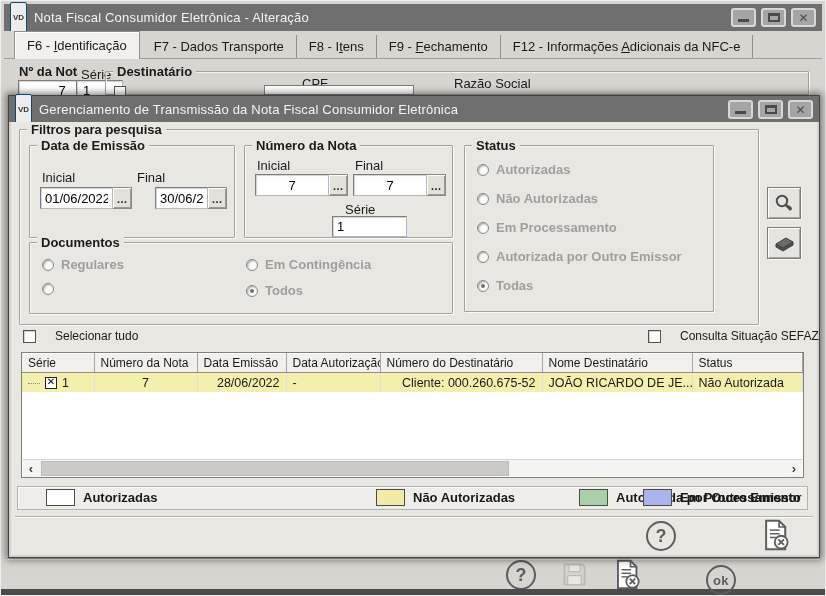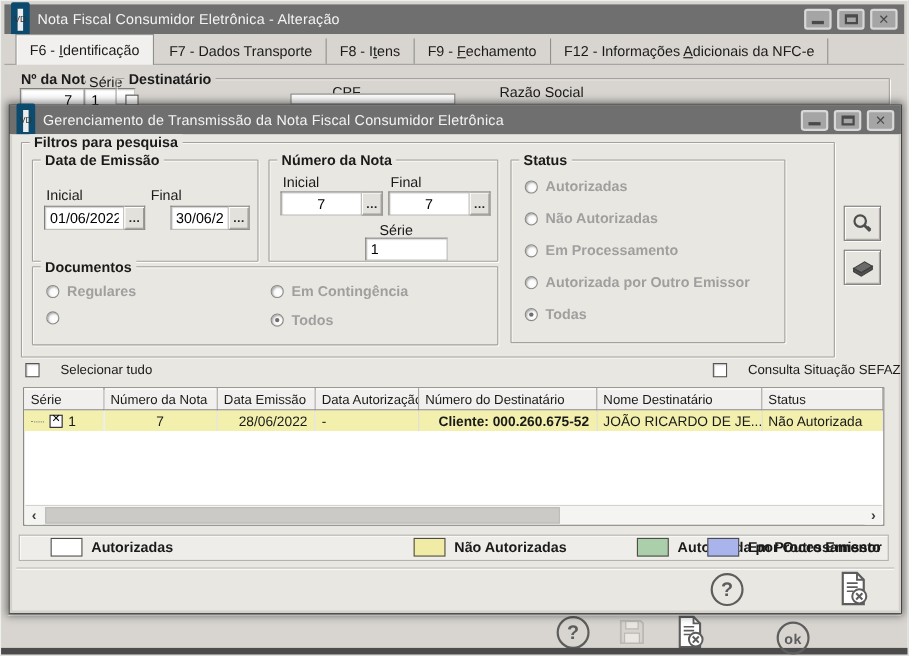--- a/index.html
+++ b/index.html
@@ -3,21 +3,21 @@
 <meta charset="utf-8">
 <style>
   * { box-sizing: border-box; margin: 0; padding: 0; }
   html,body { width:826px; height:596px; overflow:hidden; }
   body { font-family:"Liberation Sans","DejaVu Sans",sans-serif; font-size:13px; color:#1a1a1a; background:#d8d5d0; }
   .stage { position:relative; width:826px; height:596px; background:#d8d5d0; border:1px solid #efefef; }
 
   
   .titlebar { position:absolute; left:3px; right:3px; height:27px; background:#6f6f6f; display:flex; align-items:center; padding:0 6px; gap:7px; }
   .titlebar .title { color:#f4f4f4; font-size:13px; letter-spacing:.2px; flex:1; white-space:nowrap; overflow:hidden; }
-  .logo-badge { width:17px; height:32px; background:#ededed; border:6px solid #0c4a6e; border-radius:2px; color:#333; font-size:8px; font-weight:normal; display:flex; align-items:center; justify-content:center; }
+  .logo-badge { width:17px; height:32px; background:#ededed; border:1px solid #0c4a6e; border-radius:2px; color:#333; font-size:8px; font-weight:bold; display:flex; align-items:center; justify-content:center; }
   .win-controls { display:flex; gap:5px; }
   .win-btn { width:25px; height:19px; background:#a5a5a5; border:2px solid #d8d8d8; border-radius:3px; display:flex; align-items:center; justify-content:center; color:#4a4a4a; font-weight:bold; font-size:12px; line-height:1; cursor:default; }
   .glyph-min { width:11px; height:3px; background:#4a4a4a; margin-top:6px; }
   .glyph-max { width:12px; height:9px; border:2px solid #4a4a4a; border-top-width:3px; }
 
   
   .tabstrip { position:absolute; top:30px; left:3px; right:3px; height:28px; display:flex; align-items:flex-end; border-bottom:1px solid #a0a0a0; background:#d8d5d0; padding-left:10px; }
   .tab { height:23px; display:flex; align-items:center; padding:0 12px; border-right:1px solid #8f8f8f; font-size:13px; white-space:nowrap; }
   .tab.active { height:28px; background:#f1f0ee; border:1px solid #8f8f8f; border-bottom:none; box-shadow:inset 1px 1px 0 #ffffff; margin-bottom:-1px; margin-right:2px; border-right:1px solid #8f8f8f; }
   .tab .ak { text-decoration:underline; }
@@ -309,21 +309,21 @@
               <td>
                   <span class="cell-serie">
                     <span class="tree-dots"></span>
                     <span class="cb-small checked"></span>
                     <span>1</span>
                   </span>
                 </td>
               <td style="text-align:center;">7</td>
               <td style="text-align:right;">28/06/2022</td>
               <td>-</td>
-              <td style="text-align:right;font-weight:bold;">Cliente: 000.260.675-52</td>
+              <td style="text-align:right;">Cliente: 000.260.675-52</td>
               <td>JOÃO RICARDO DE JE...</td>
               <td>Não Autorizada</td>
             </tr>
           </tbody>
         </table>
         <div class="hscroll">
           <span class="hs-arrow" style="left:0;">
               <span>‹</span>
             </span>
           <span class="hs-thumb" style="left:18px; width:468px;"></span>

